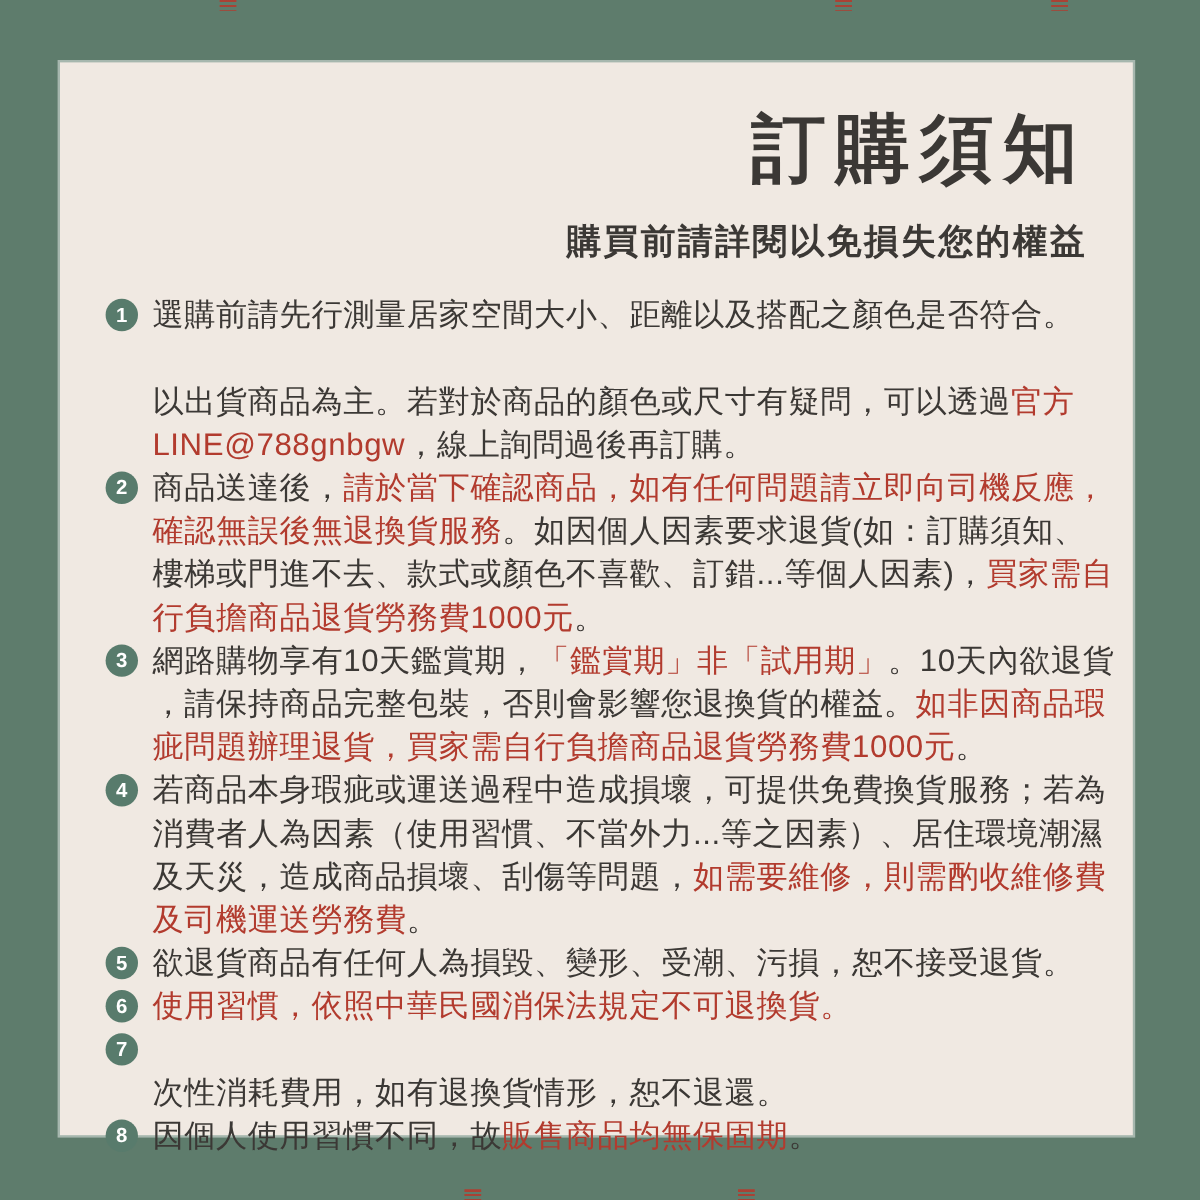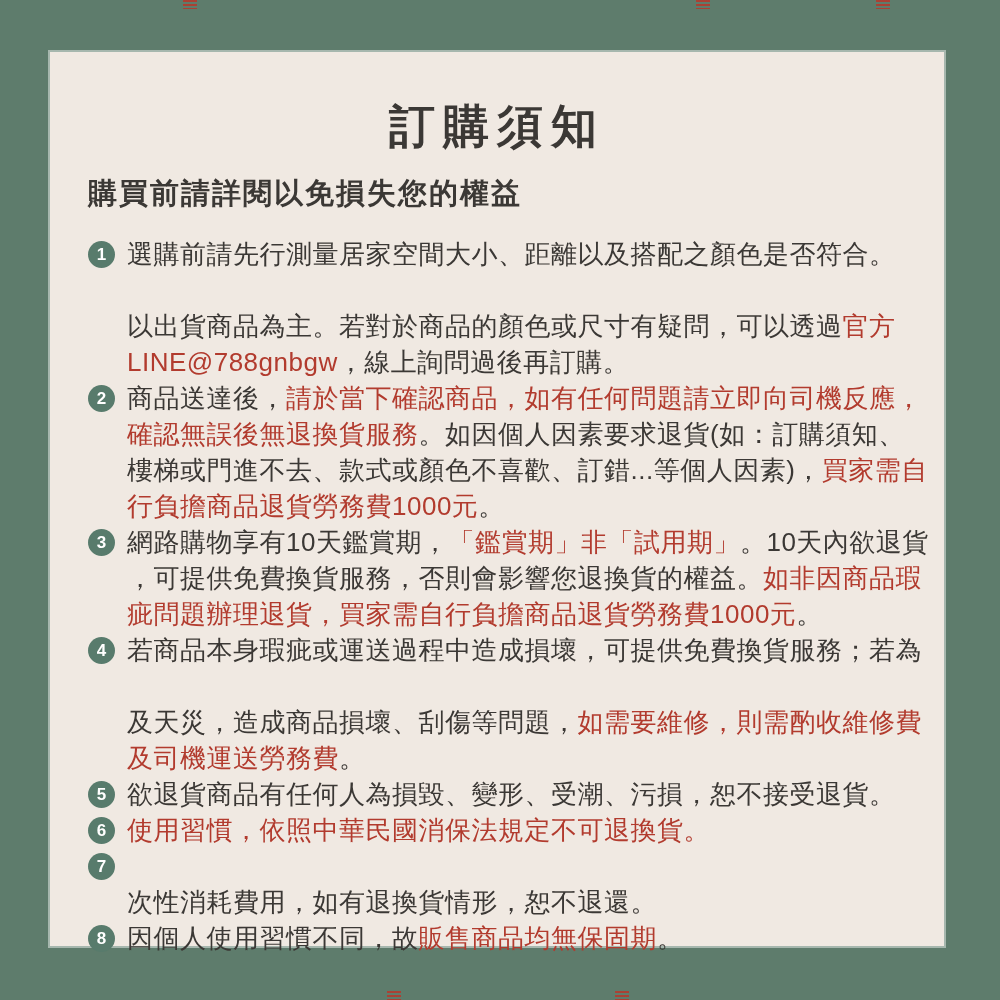--- a/index.html
+++ b/index.html
@@ -10,27 +10,27 @@
   }
   .frame{position:absolute;inset:0;background:var(--green,#5e7c6c);}
   .panel{
     position:absolute;left:50px;top:52px;right:56px;bottom:54px;
     background:var(--cream,#f0e9e2);
     box-shadow:0 0 0 2px rgba(255,255,255,.45);
     box-sizing:border-box;
     padding:30px 38px 0 38px;
   }
   .title{
-    text-align:center;
-    font-size:46px;font-weight:800;letter-spacing:8px;
+    text-align:right;
+    font-size:62px;font-weight:800;letter-spacing:8px;
     color:var(--ink,#3b3835);
-    margin:14px;
+    margin:0;
   }
   .subtitle{
-    text-align:left;
+    text-align:right;
     font-size:29px;font-weight:800;letter-spacing:2px;
     color:var(--ink,#3b3835);
     margin:16px 0 0 0;
   }
   .list{margin-top:22px;}
   .item{
     display:flex;align-items:flex-start;
     margin:0 0 0 0;
   }
   .badge{
@@ -65,25 +65,25 @@
         <div class="item">
           <span class="badge">1</span>
           <div class="item-text"><span class="">選購前請先行測量居家空間大小、距離以及搭配之顏色是否符合。</span><br><br><span class="">以出貨商品為主。若對於商品的顏色或尺寸有疑問，可以透過</span><span class="red">官方</span><br><span class="red">LINE@788gnbgw</span><span class="">，線上詢問過後再訂購。</span></div>
         </div>
         <div class="item">
           <span class="badge">2</span>
           <div class="item-text"><span class="">商品送達後，</span><span class="red">請於當下確認商品，如有任何問題請立即向司機反應，</span><br><span class="red">確認無誤後無退換貨服務</span><span class="">。如因個人因素要求退貨(如：訂購須知、</span><br><span class="">樓梯或門進不去、款式或顏色不喜歡、訂錯...等個人因素)，</span><span class="red">買家需自</span><br><span class="red">行負擔商品退貨勞務費1000元</span><span class="">。</span></div>
         </div>
         <div class="item">
           <span class="badge">3</span>
-          <div class="item-text"><span class="">網路購物享有10天鑑賞期，</span><span class="red">「鑑賞期」非「試用期」</span><span class="">。10天內欲退貨</span><br><span class="">，可提供免費換貨服務，否則會影響您退換貨的權益。</span><span class="red">如非因商品瑕</span><br><span class="red">疵問題辦理退貨，買家需自行負擔商品退貨勞務費1000元</span><span class="">。</span></div>
+          <div class="item-text"><span class="">網路購物享有10天鑑賞期，</span><span class="red">「鑑賞期」非「試用期」</span><span class="">。10天內欲退貨</span><br><span class="">，請保持商品完整包裝，否則會影響您退換貨的權益。</span><span class="red">如非因商品瑕</span><br><span class="red">疵問題辦理退貨，買家需自行負擔商品退貨勞務費1000元</span><span class="">。</span></div>
         </div>
         <div class="item">
           <span class="badge">4</span>
-          <div class="item-text"><span class="">若商品本身瑕疵或運送過程中造成損壞，可提供免費換貨服務；若為</span><br><br><span class="">及天災，造成商品損壞、刮傷等問題，</span><span class="red">如需要維修，則需酌收維修費</span><br><span class="red">及司機運送勞務費</span><span class="">。</span></div>
+          <div class="item-text"><span class="">若商品本身瑕疵或運送過程中造成損壞，可提供免費換貨服務；若為</span><br><span class="">消費者人為因素（使用習慣、不當外力...等之因素）、居住環境潮濕</span><br><span class="">及天災，造成商品損壞、刮傷等問題，</span><span class="red">如需要維修，則需酌收維修費</span><br><span class="red">及司機運送勞務費</span><span class="">。</span></div>
         </div>
         <div class="item">
           <span class="badge">5</span>
           <div class="item-text"><span class="">欲退貨商品有任何人為損毀、變形、受潮、污損，恕不接受退貨。</span></div>
         </div>
         <div class="item">
           <span class="badge">6</span>
           <div class="item-text"><span class="red">使用習慣，依照中華民國消保法規定不可退換貨。</span></div>
         </div>
         <div class="item">

